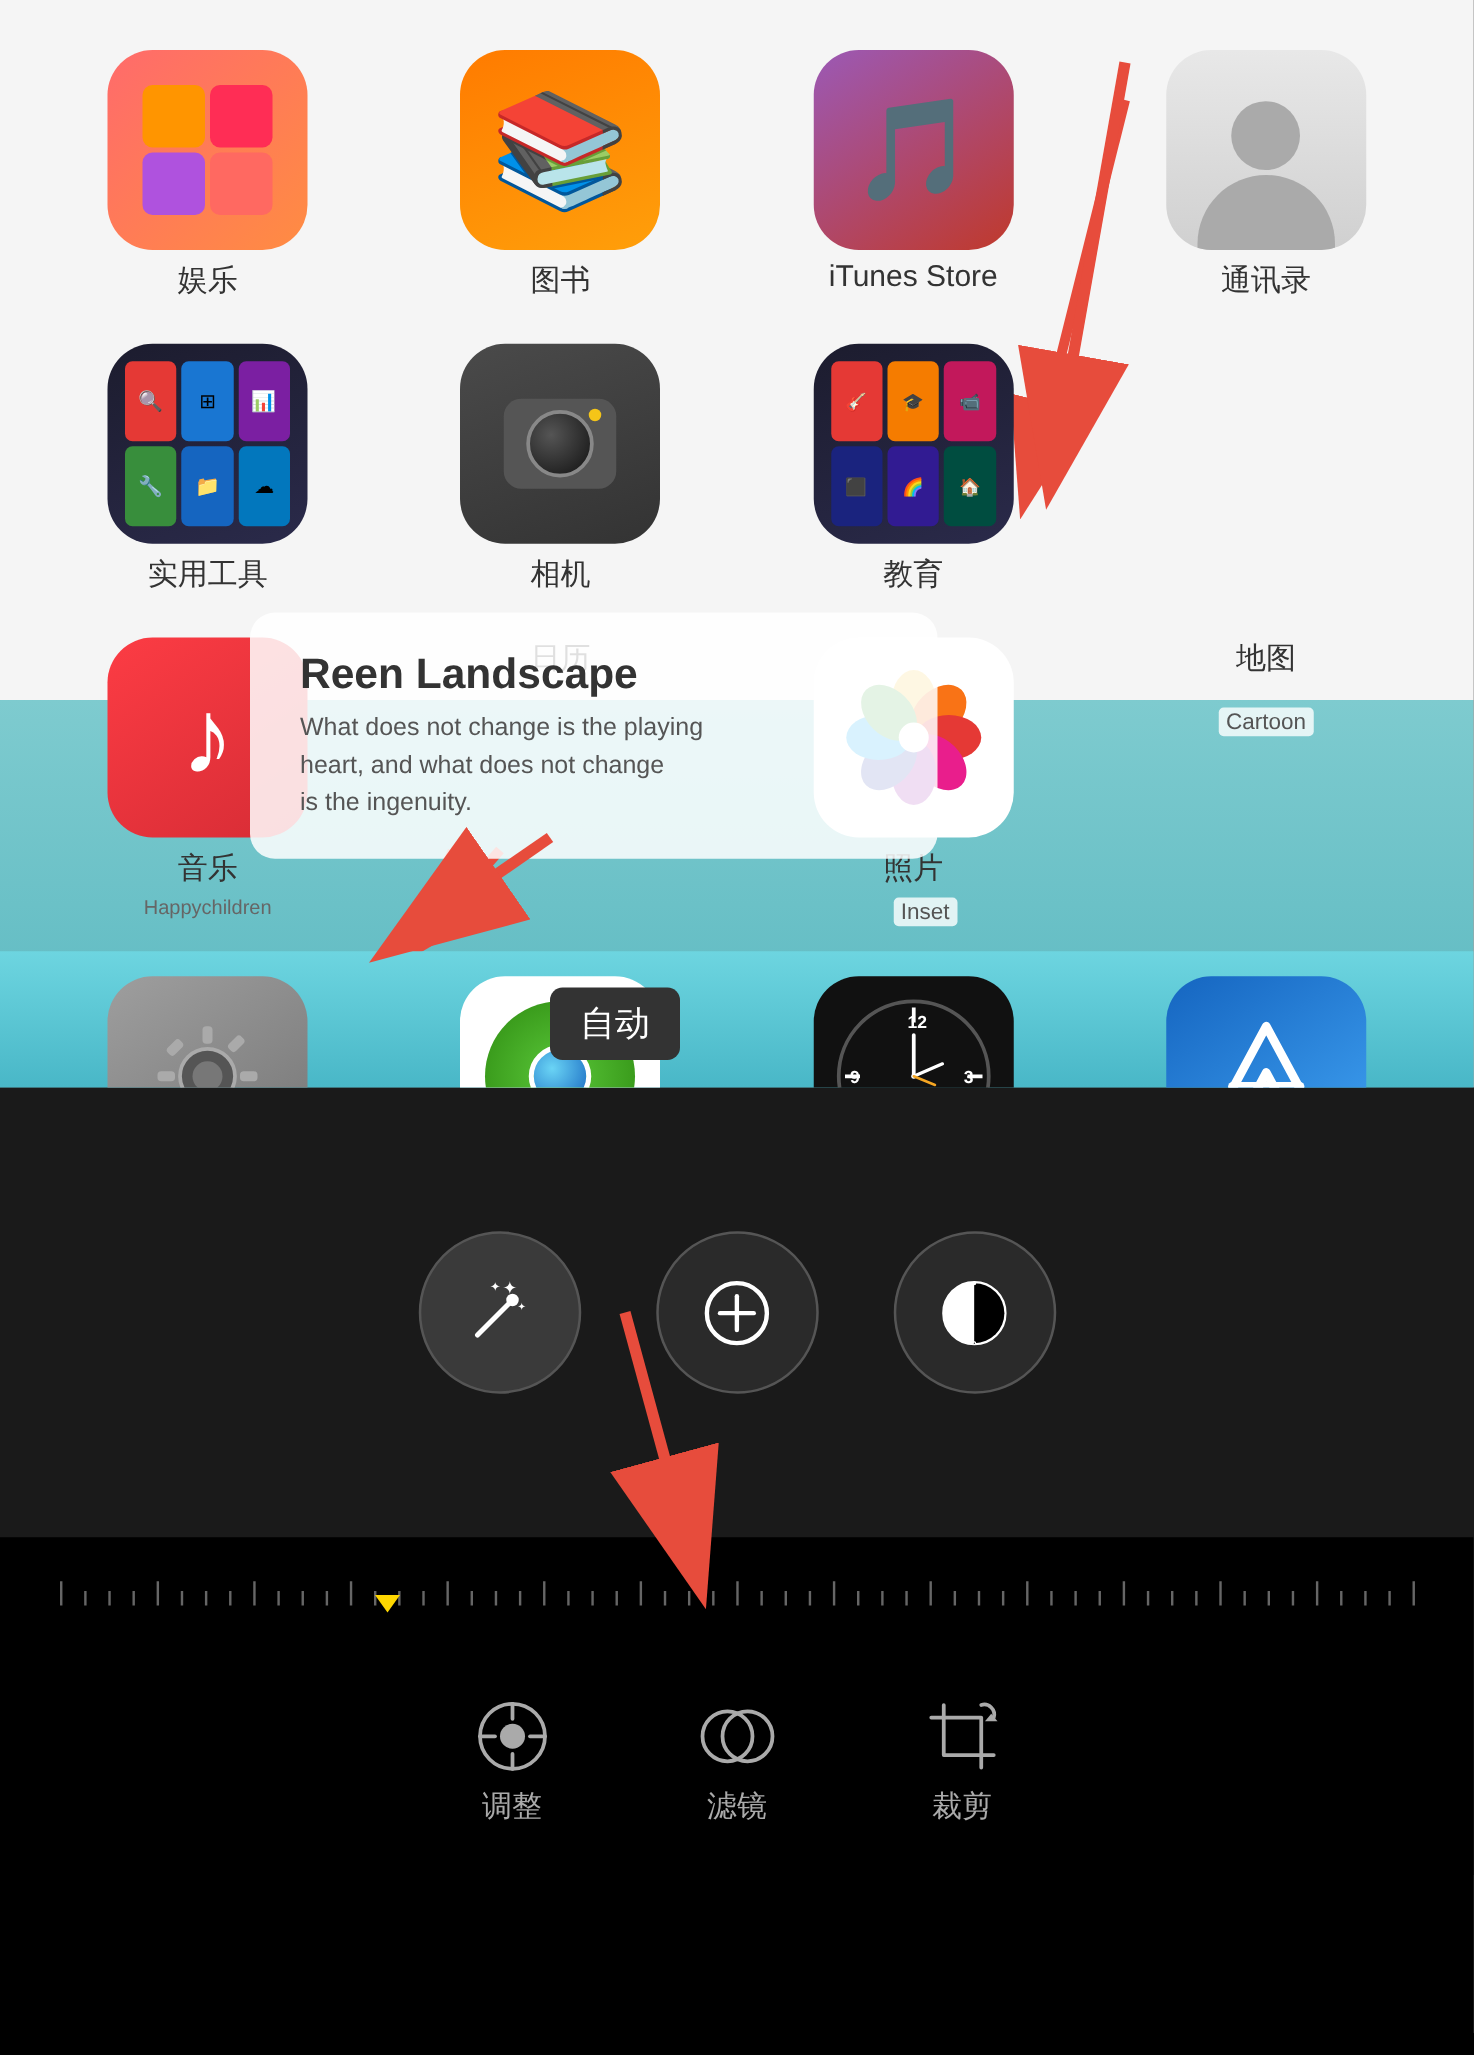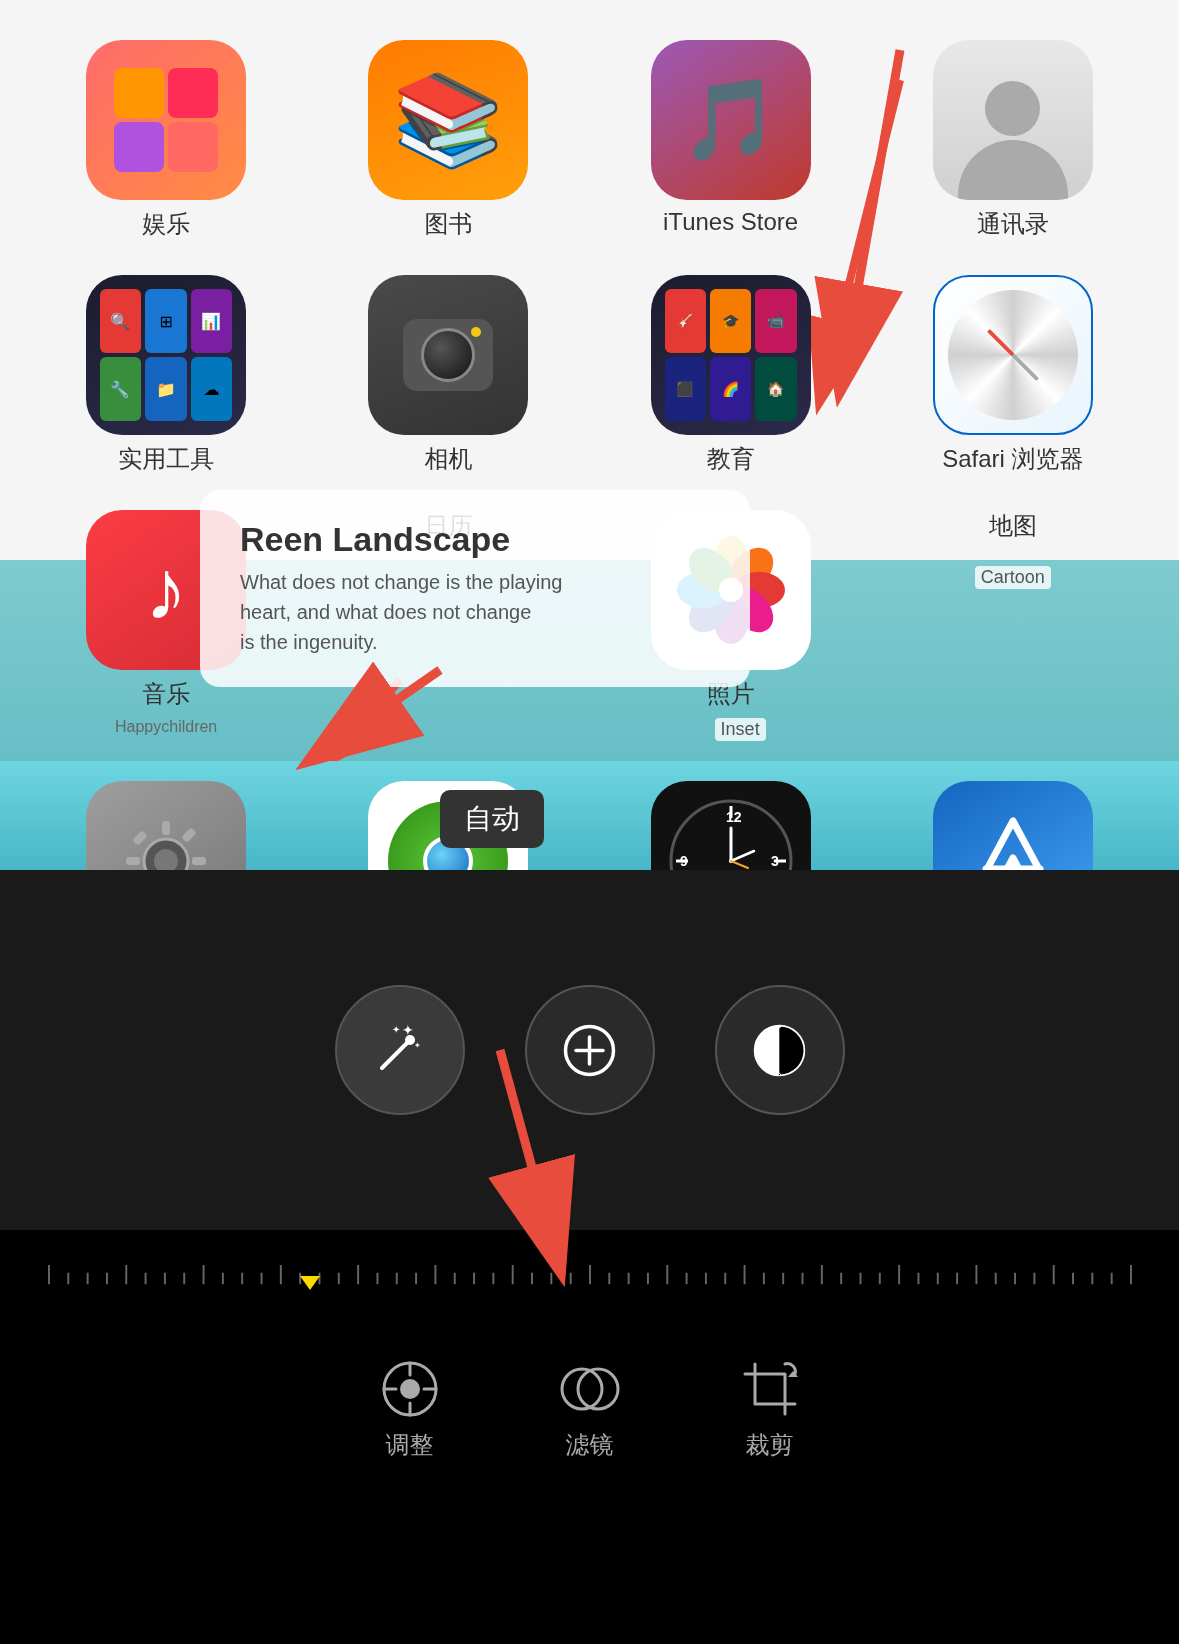--- a/index.html
+++ b/index.html
@@ -319,28 +319,20 @@
             <div style="border-radius:6px;background:#f57c00;font-size:14px;display:flex;align-items:center;justify-content:center;">🎓</div>
             <div style="border-radius:6px;background:#c2185b;font-size:14px;display:flex;align-items:center;justify-content:center;">📹</div>
             <div style="border-radius:6px;background:#1a237e;font-size:14px;display:flex;align-items:center;justify-content:center;">⬛</div>
             <div style="border-radius:6px;background:#311b92;font-size:14px;display:flex;align-items:center;justify-content:center;">🌈</div>
             <div style="border-radius:6px;background:#004d40;font-size:14px;display:flex;align-items:center;justify-content:center;">🏠</div>
           </div>
         </div>
         <span class="app-label">教育</span>
       </div>
 
-      <div class="app-item">
-        <div class="app-icon" style="background:linear-gradient(135deg,#fff,#e8f4fd);border:2px solid #0066cc;border-radius:36px;overflow:hidden;">
-          <div style="width:130px;height:130px;border-radius:50%;background:conic-gradient(#d0d0d0 0deg,#fff 45deg,#d0d0d0 90deg,#fff 135deg,#d0d0d0 180deg,#fff 225deg,#d0d0d0 270deg,#fff 315deg,#d0d0d0 360deg);display:flex;align-items:center;justify-content:center;position:relative;">
-            <div style="width:4px;height:70px;background:linear-gradient(to bottom,#e74c3c 50%,#aaa 50%);transform:rotate(-45deg);border-radius:2px;"></div>
-          </div>
-        </div>
-        <span class="app-label">Safari 浏览器</span>
-      </div>
     </div>
 
     <div class="app-grid row3-apps" style="margin-top:-5px;position:relative;">
 
       <div class="app-item">
         <div class="app-icon" style="background:linear-gradient(145deg,#fc3c44,#d62c35);">
           <span style="font-size:85px;color:white;">♪</span>
         </div>
         <span class="app-label">音乐</span>
         <span style="font-size:16px;color:#666;">Happychildren</span>

